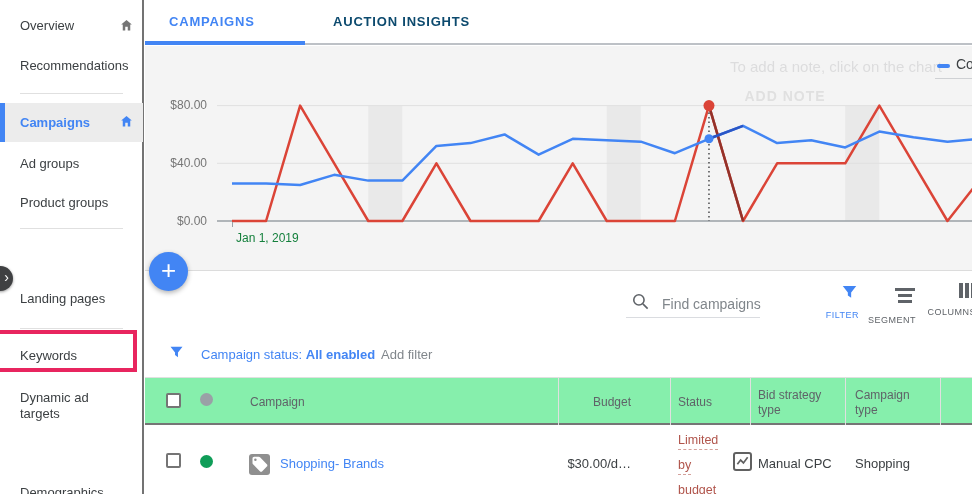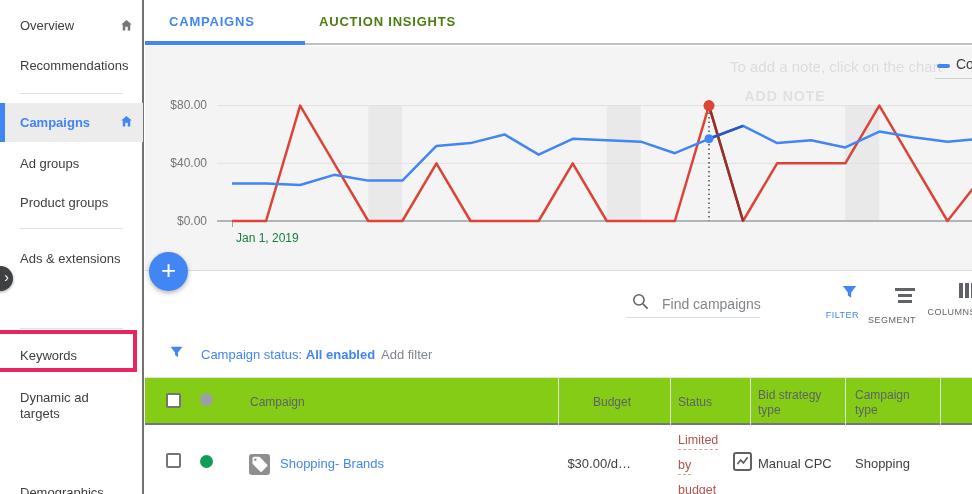--- a/index.html
+++ b/index.html
@@ -21,21 +21,21 @@
   #collapse { position:absolute; left:-12px; top:266px; width:25px; height:25px; border-radius:50%;
     background:#3f4042; color:#fff; z-index:7; font-size:14px; text-align:right;
     line-height:23px; padding-right:4px; box-shadow:0 1px 3px rgba(0,0,0,.4); cursor:pointer; }
 
   
   #tabbar { position:absolute; left:145px; top:0; width:827px; height:46px; background:#fff; }
   #tab-underline-gray { position:absolute; left:0; top:43px; width:827px; height:2px; background:#bdc1c6; }
   #tab-underline-blue { position:absolute; left:0; top:41px; width:160px; height:4px; background:#4285f4; }
   .tab { position:absolute; top:14px; font-size:13px; font-weight:700; letter-spacing:.8px; cursor:pointer; }
   #tab-campaigns { left:24px; color:#4285f4; }
-  #tab-auction { left:174px; color:#4d7c0f; }
+  #tab-auction { left:188px; color:#0c4a6e; }
 
   
   #chart { position:absolute; left:145px; top:46px; width:827px; height:225px;
     background:#f4f4f4; border-bottom:1px solid #dcdcdc; overflow:hidden; }
   .ytick { position:absolute; left:8px; width:54px; text-align:right; font-size:12px; color:#757575; }
   #xtick-mark { position:absolute; left:87px; top:176px; width:1px; height:5px; background:#9aa0a6; }
   #xtick { position:absolute; left:91px; top:185px; font-size:12px; color:#15803d; }
   #ghost-note { position:absolute; left:585px; top:12px; width:210px; text-align:center;
     font-size:15px; color:rgba(60,64,67,.13); white-space:nowrap; }
   #ghost-add { position:absolute; left:540px; top:42px; width:200px; text-align:center;
@@ -60,21 +60,21 @@
   .col-wrap { display:inline-block; } .col-bar { display:inline-block; width:4px; height:15px; background:#5f6368; margin:0 1px; }
 
   
   #filterbar { position:absolute; left:145px; top:331px; width:827px; height:47px; background:#fff;
     border-bottom:1px solid #e0e0e0; font-size:13px; }
   #fb-text { position:absolute; left:56px; top:16px; color:#4285f4; }
   #fb-value { font-weight:700; }
   #fb-add { position:absolute; left:236px; top:16px; color:#80868b; cursor:pointer; }
 
   
-  #thead { position:absolute; left:145px; top:378px; width:827px; height:45px; background:#84cc16; }
+  #thead { position:absolute; left:145px; top:378px; width:827px; height:45px; background:#86efac; }
   #thead-border { position:absolute; left:145px; top:423px; width:827px; height:2px; background:#757575; }
   .vdiv { position:absolute; top:378px; height:116px; width:1px; background:#e0e0e0; }
   .th { position:absolute; font-size:12px; color:#5f6368; line-height:15px; }
   #trow { position:absolute; left:145px; top:425px; width:827px; height:69px; background:#fff; }
   .checkbox { position:absolute; width:15px; height:15px; border:2px solid #757575; border-radius:2px; background:#fff; cursor:pointer; }
   .dot { position:absolute; width:13px; height:13px; border-radius:50%; }
   .td { position:absolute; font-size:13px; color:#3c4043; }
   #row-name { color:#4285f4; cursor:pointer; }
   .status-line { display:inline-block; font-size:12.5px; color:#b0544b;
     border-bottom:1px dashed rgba(176,84,75,.55); padding-bottom:2px; }
@@ -99,21 +99,21 @@
 
   <div class="side-item active" style="top:115px;">Campaigns</div>
   <svg class="home-ic" style="top:114px;" viewBox="0 0 24 24">
       <path fill="#4285f4" d="M12 3 3.5 10.5 H6 V20 H10 V14 H14 V20 H18 V10.5 H20.5 Z"></path>
     </svg>
 
   <div class="side-item" style="top:156px;">Ad groups</div>
   <div class="side-item" style="top:195px;">Product groups</div>
   <div class="side-div" style="top:228px;"></div>
 
-  <div class="side-item" style="top:251px;">Ads &amp; extensions</div>
+  <div class="side-item" style="top:291px;">Landing pages</div>
   <div class="side-div" style="top:328px;"></div>
 
   <div class="side-item" style="top:348px;">Keywords</div>
   <div class="side-item" style="top:390px; width:110px;">Dynamic ad targets</div>
   <div class="side-item" style="top:485px;">Demographics</div>
 </div>
 <div id="kw-box"></div>
 <div id="collapse">›</div>
 
 <div id="tabbar">

